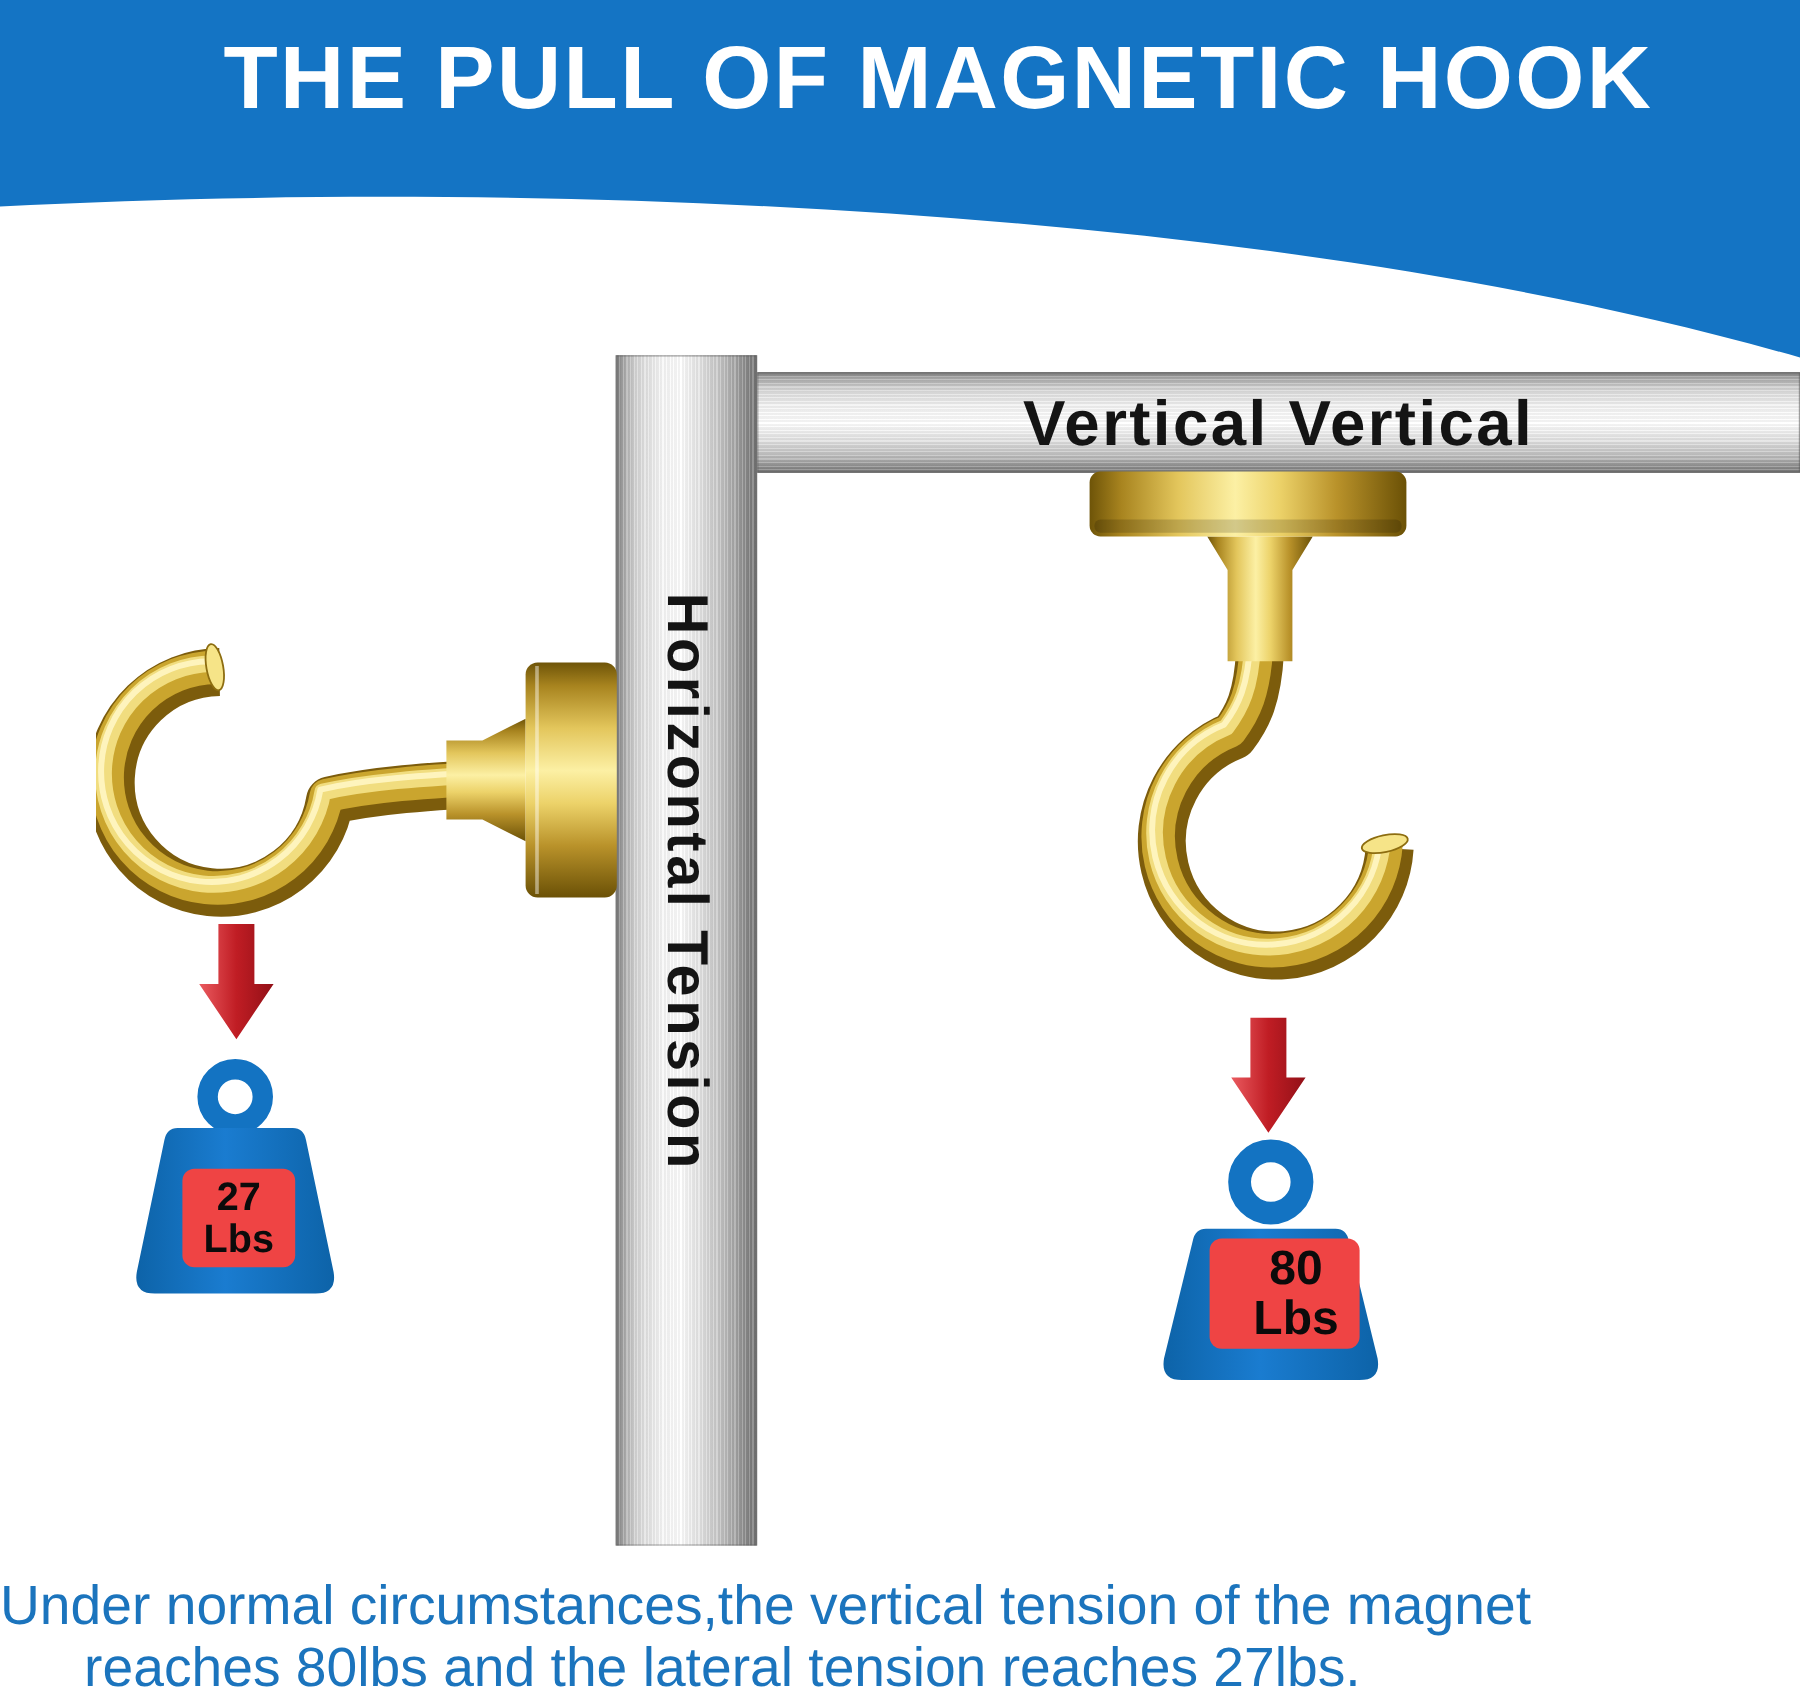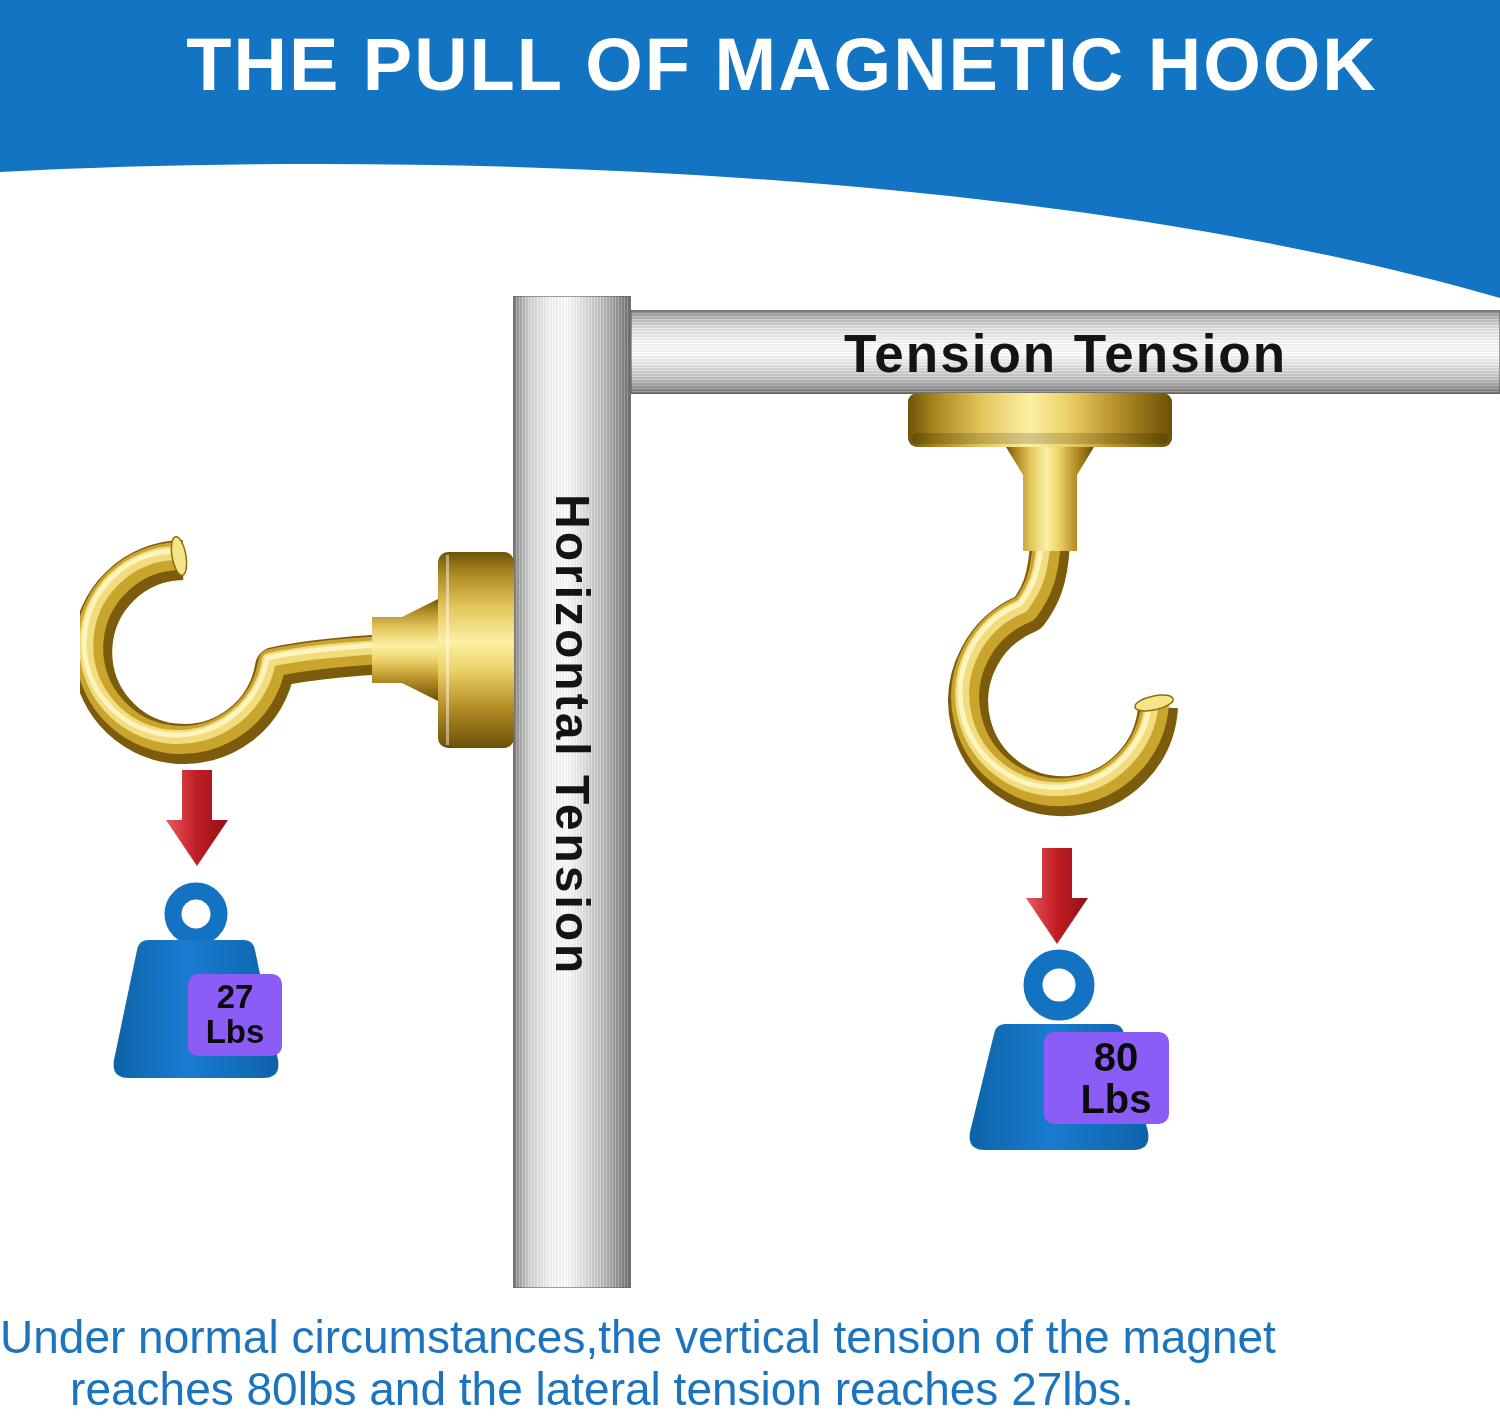--- a/index.html
+++ b/index.html
@@ -49,23 +49,23 @@
 
   
   .hook-left-svg{left:80px;top:515px;width:460px;height:290px;}
   .hook-right-svg{left:880px;top:385px;width:320px;height:470px;}
   .arrow-left-svg{left:162px;top:770px;width:70px;height:100px;}
   .arrow-right-svg{left:1022px;top:848px;width:70px;height:100px;}
   .weight-left-svg{left:85px;top:878px;width:230px;height:215px;}
   .weight-right-svg{left:935px;top:940px;width:250px;height:225px;}
 
   .wlabel{
-    background:#8b5cf6;border-radius:10px;
+    background:#ef4444;border-radius:10px;
     display:flex;flex-direction:column;align-items:center;justify-content:center;
-    font-weight:bold;color:#0b0b0b;text-align:center;margin-left:36px;
+    font-weight:bold;color:#0b0b0b;text-align:center;
   }
   .wlabel-left{left:152px;top:974px;width:94px;height:82px;font-size:33px;line-height:1.06;}
   .wlabel-right{left:1008px;top:1032px;width:106px;height:92px;font-size:40px;line-height:1.06;padding-left:19px;}
 
   
   .caption{
     left:0;top:1312px;width:1204px;text-align:center;
     color:#1b74bd;font-size:46px;line-height:1.12;white-space:nowrap;
   }
 </style>
@@ -108,21 +108,21 @@
   </svg>
 
   <svg class="abs header-svg" viewBox="0 0 1500 310">
     <path d="M0,0 H1500 V298 C1050,168 430,150 0,172 Z" fill="#1474c4"></path>
   </svg>
   <div class="abs page-title">THE PULL OF MAGNETIC HOOK</div>
 
   <div class="abs vbar"></div>
   <div class="abs hbar"></div>
 
-  <div class="abs vt-label">Tension Tension</div>
+  <div class="abs vt-label">Vertical Vertical</div>
   <div class="abs ht-label">
     <span>Horizontal Tension</span>
   </div>
 
   <svg class="abs hook-left-svg" viewBox="0 0 460 290">
     <g stroke-linejoin="round" fill="none">
       <path d="M345,137 C275,140 230,144 195,152 A92 92 0 1 1 103,45" stroke="#7c5c0c" stroke-width="40"></path>
       <path d="M345,137 C275,140 230,144 195,152 A92 92 0 1 1 103,45" stroke="#caa52e" stroke-width="28" transform="translate(-3,-4)"></path>
       <path d="M345,137 C275,140 230,144 195,152 A92 92 0 1 1 103,45" stroke="#f1dd7f" stroke-width="14" transform="translate(-6,-7)"></path>
       <path d="M345,137 C275,140 230,144 195,152 A92 92 0 1 1 103,45" stroke="#fff6c4" stroke-width="5" opacity="0.9" transform="translate(-8,-9)"></path>

